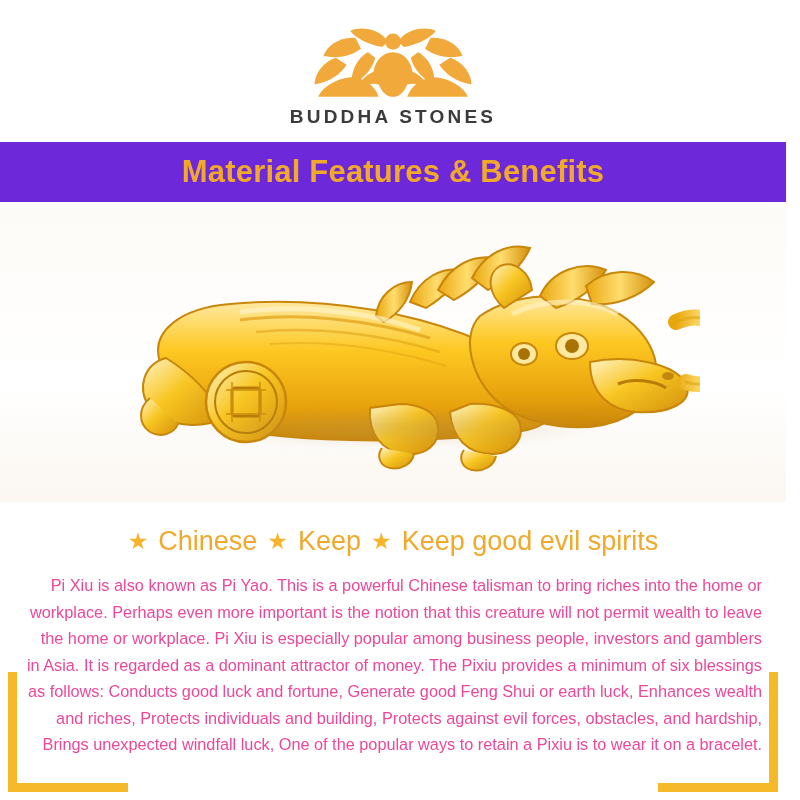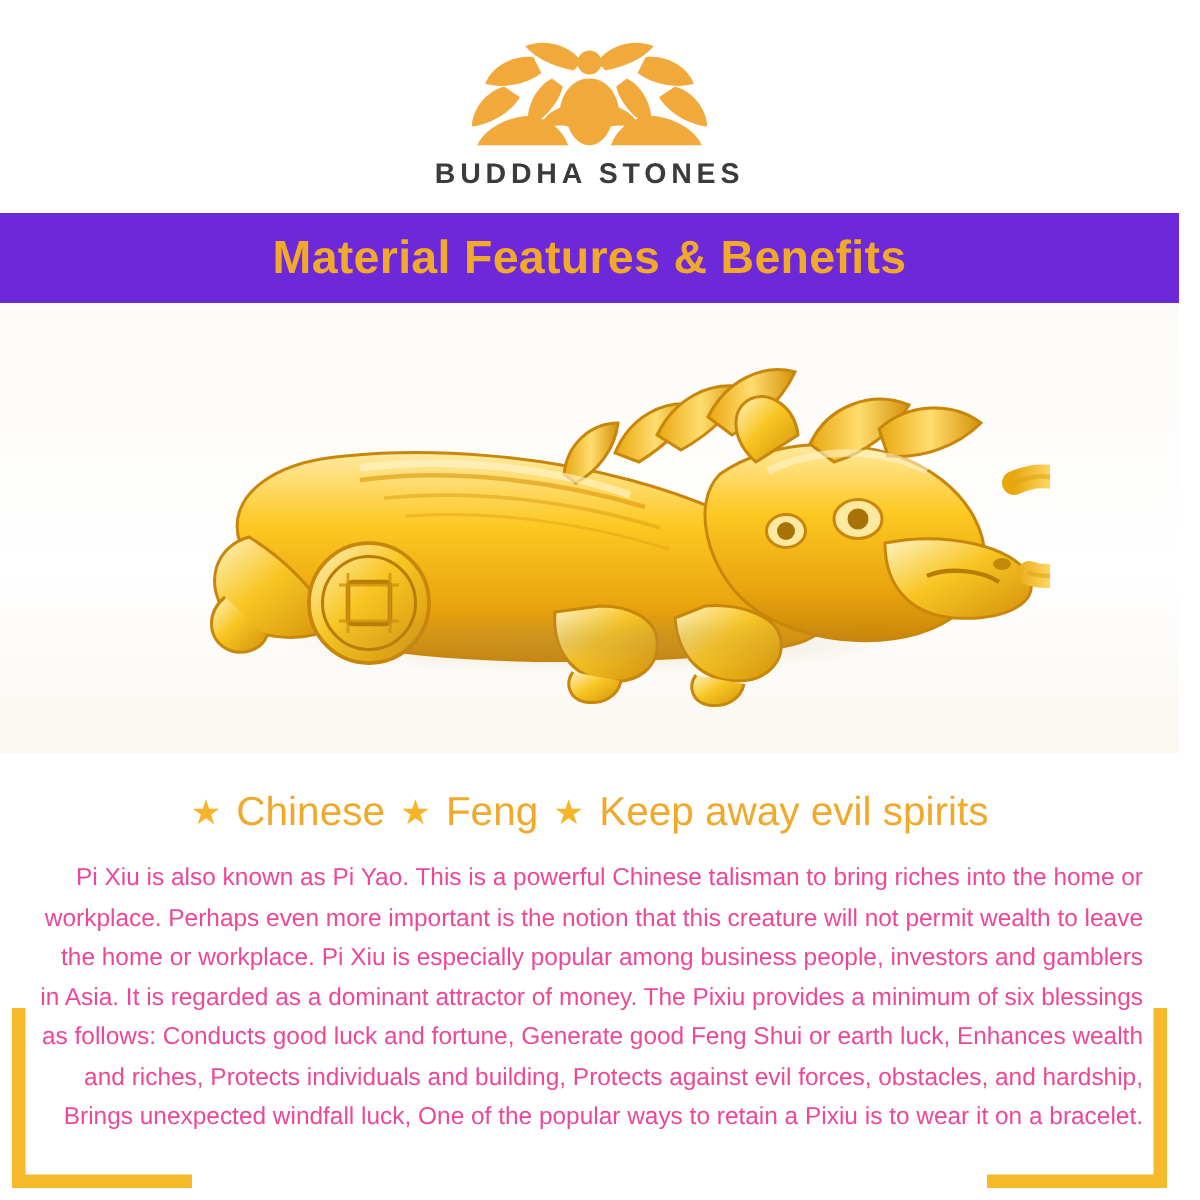--- a/index.html
+++ b/index.html
@@ -242,20 +242,20 @@
         <path d="M392 102 C424 86 468 86 498 102" fill="none" stroke="#fff4c9" stroke-width="5" opacity="0.6"></path>
       </svg>
     </div>
 
   </div>
 
   <div class="benefits">
     <span class="star">★</span>
     <span class="benefit-word">Chinese</span>
     <span class="star">★</span>
-    <span class="benefit-word">Feng</span>
+    <span class="benefit-word">Keep</span>
     <span class="star">★</span>
-    <span class="benefit-word">Keep away evil spirits</span>
+    <span class="benefit-word">Keep good evil spirits</span>
   </div>
 
   <div class="body-copy">Pi Xiu is also known as Pi Yao. This is a powerful Chinese talisman to bring riches into the home or workplace. Perhaps even more important is the notion that this creature will not permit wealth to leave the home or workplace. Pi Xiu is especially popular among business people, investors and gamblers in Asia. It is regarded as a dominant attractor of money. The Pixiu provides a minimum of six blessings as follows: Conducts good luck and fortune, Generate good Feng Shui or earth luck, Enhances wealth and riches, Protects individuals and building, Protects against evil forces, obstacles, and hardship, Brings unexpected windfall luck, One of the popular ways to retain a Pixiu is to wear it on a bracelet.</div>
 
 </div>
 
 </body></html>

